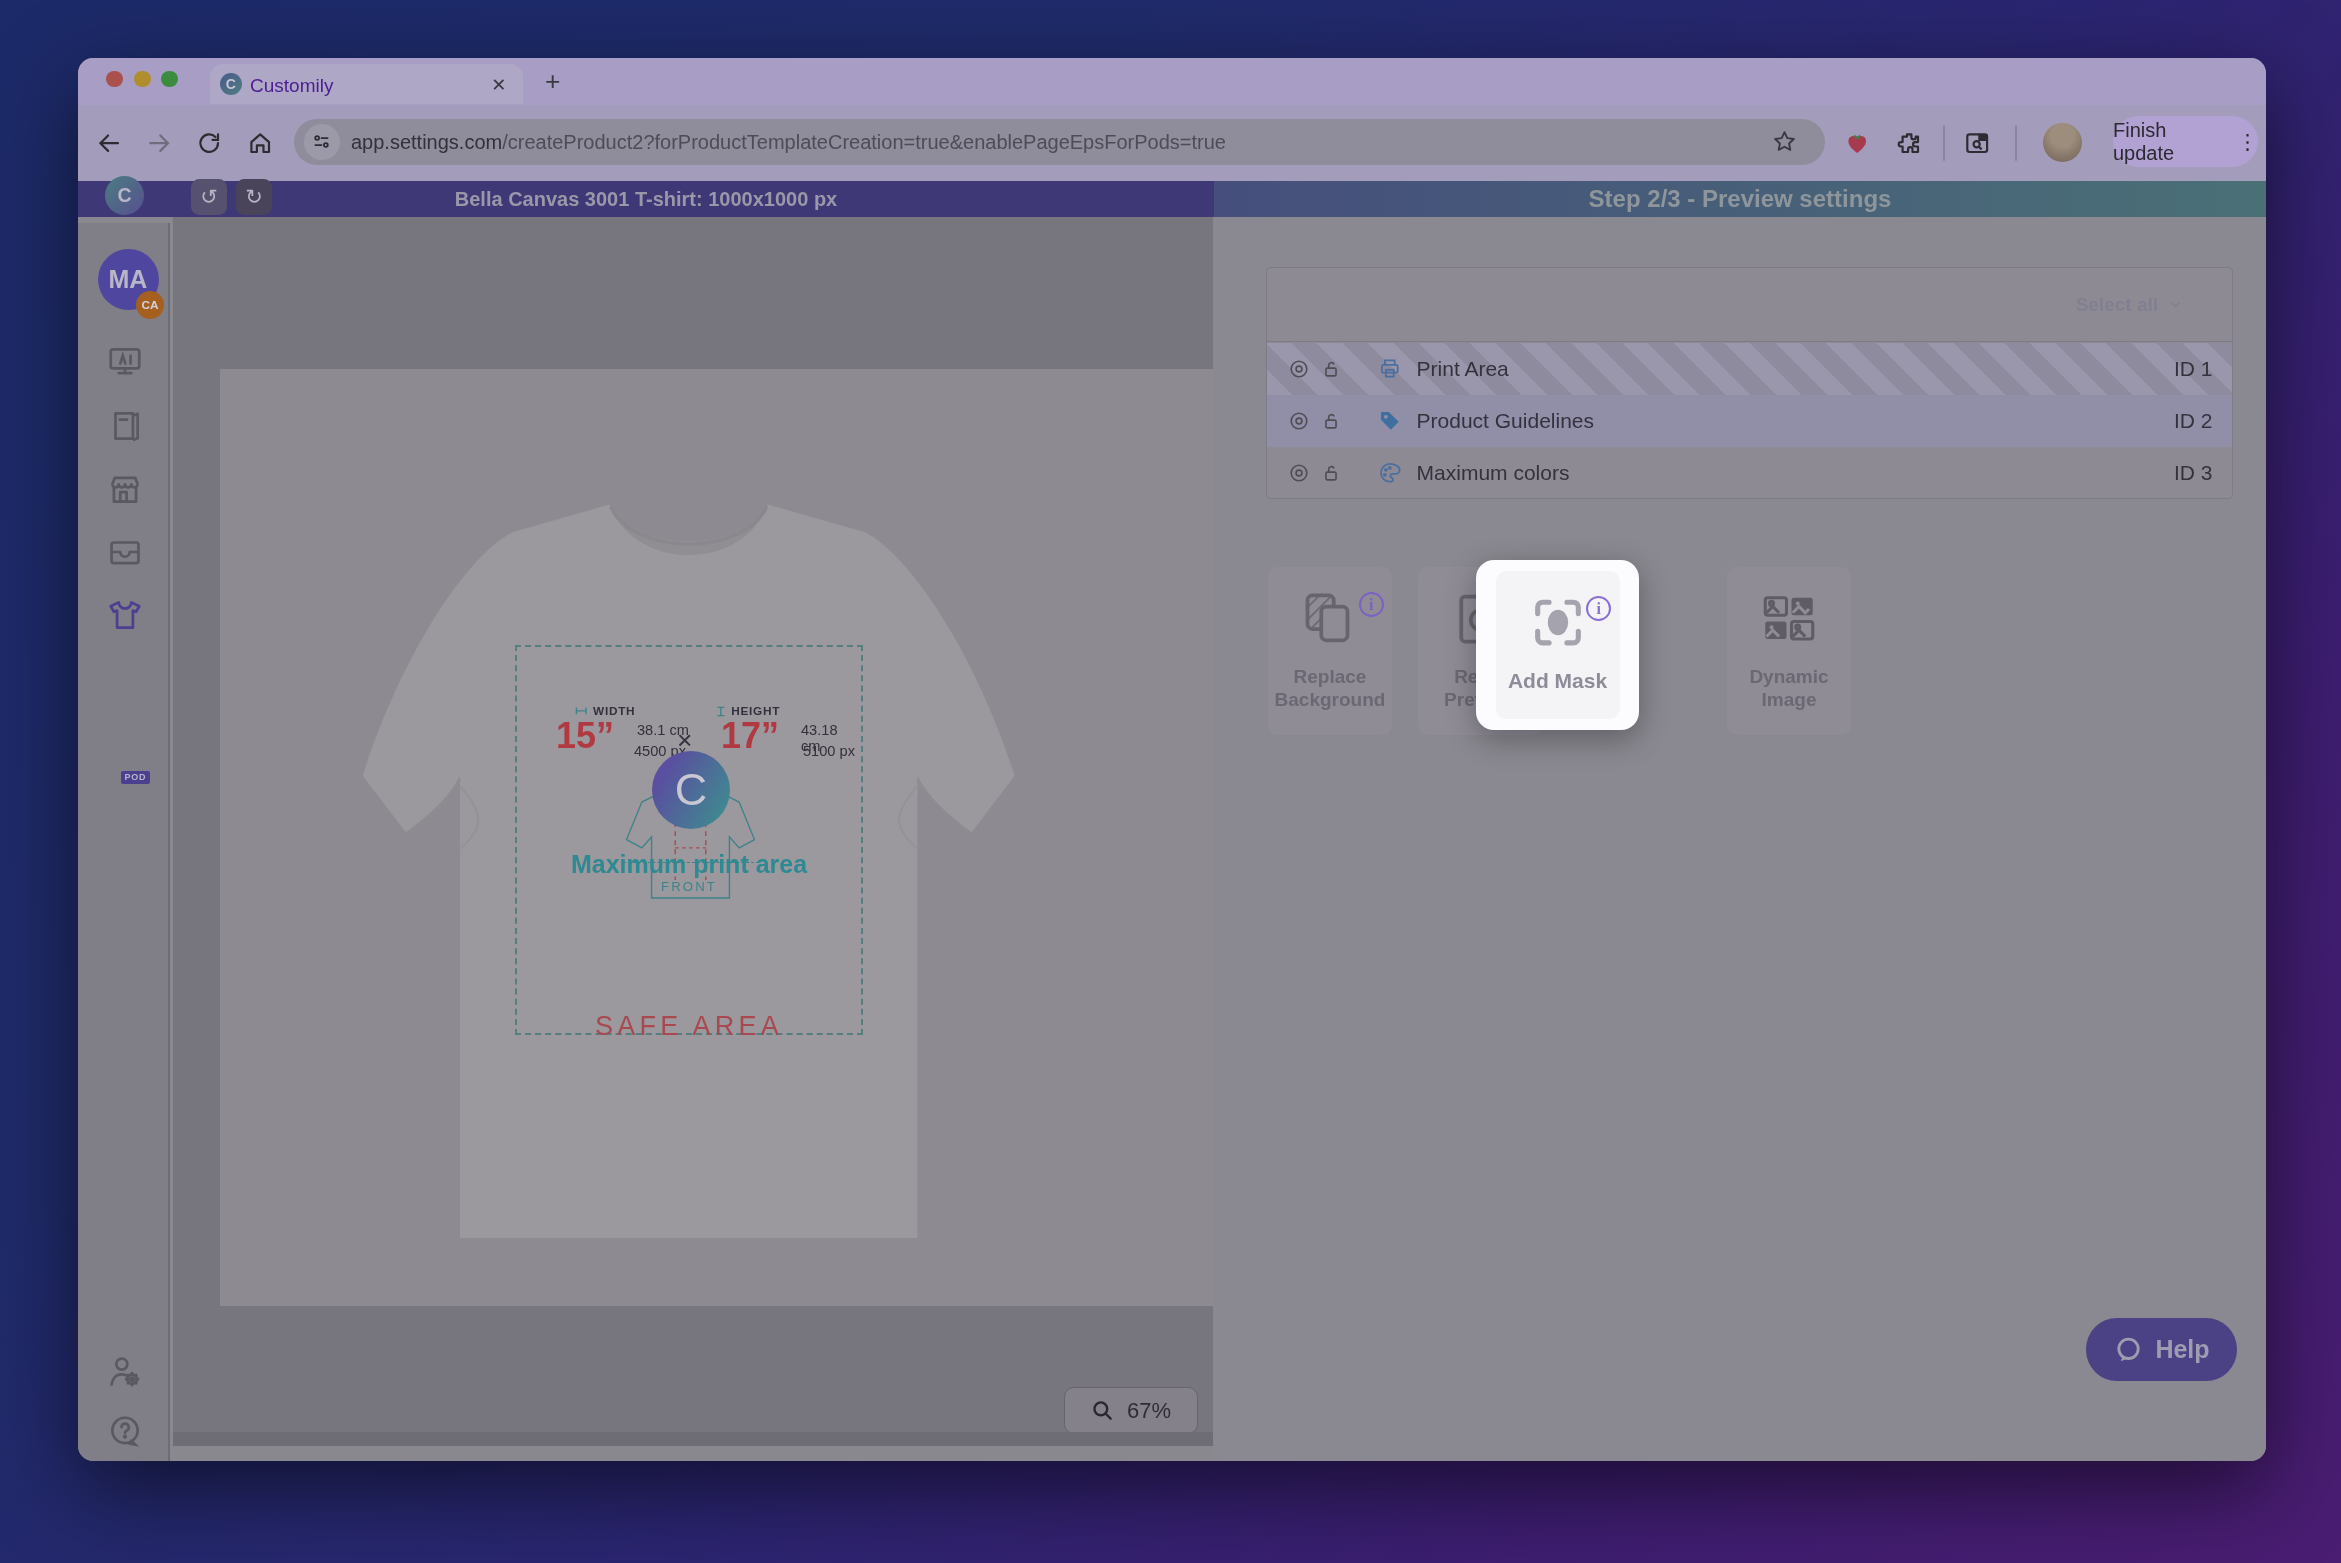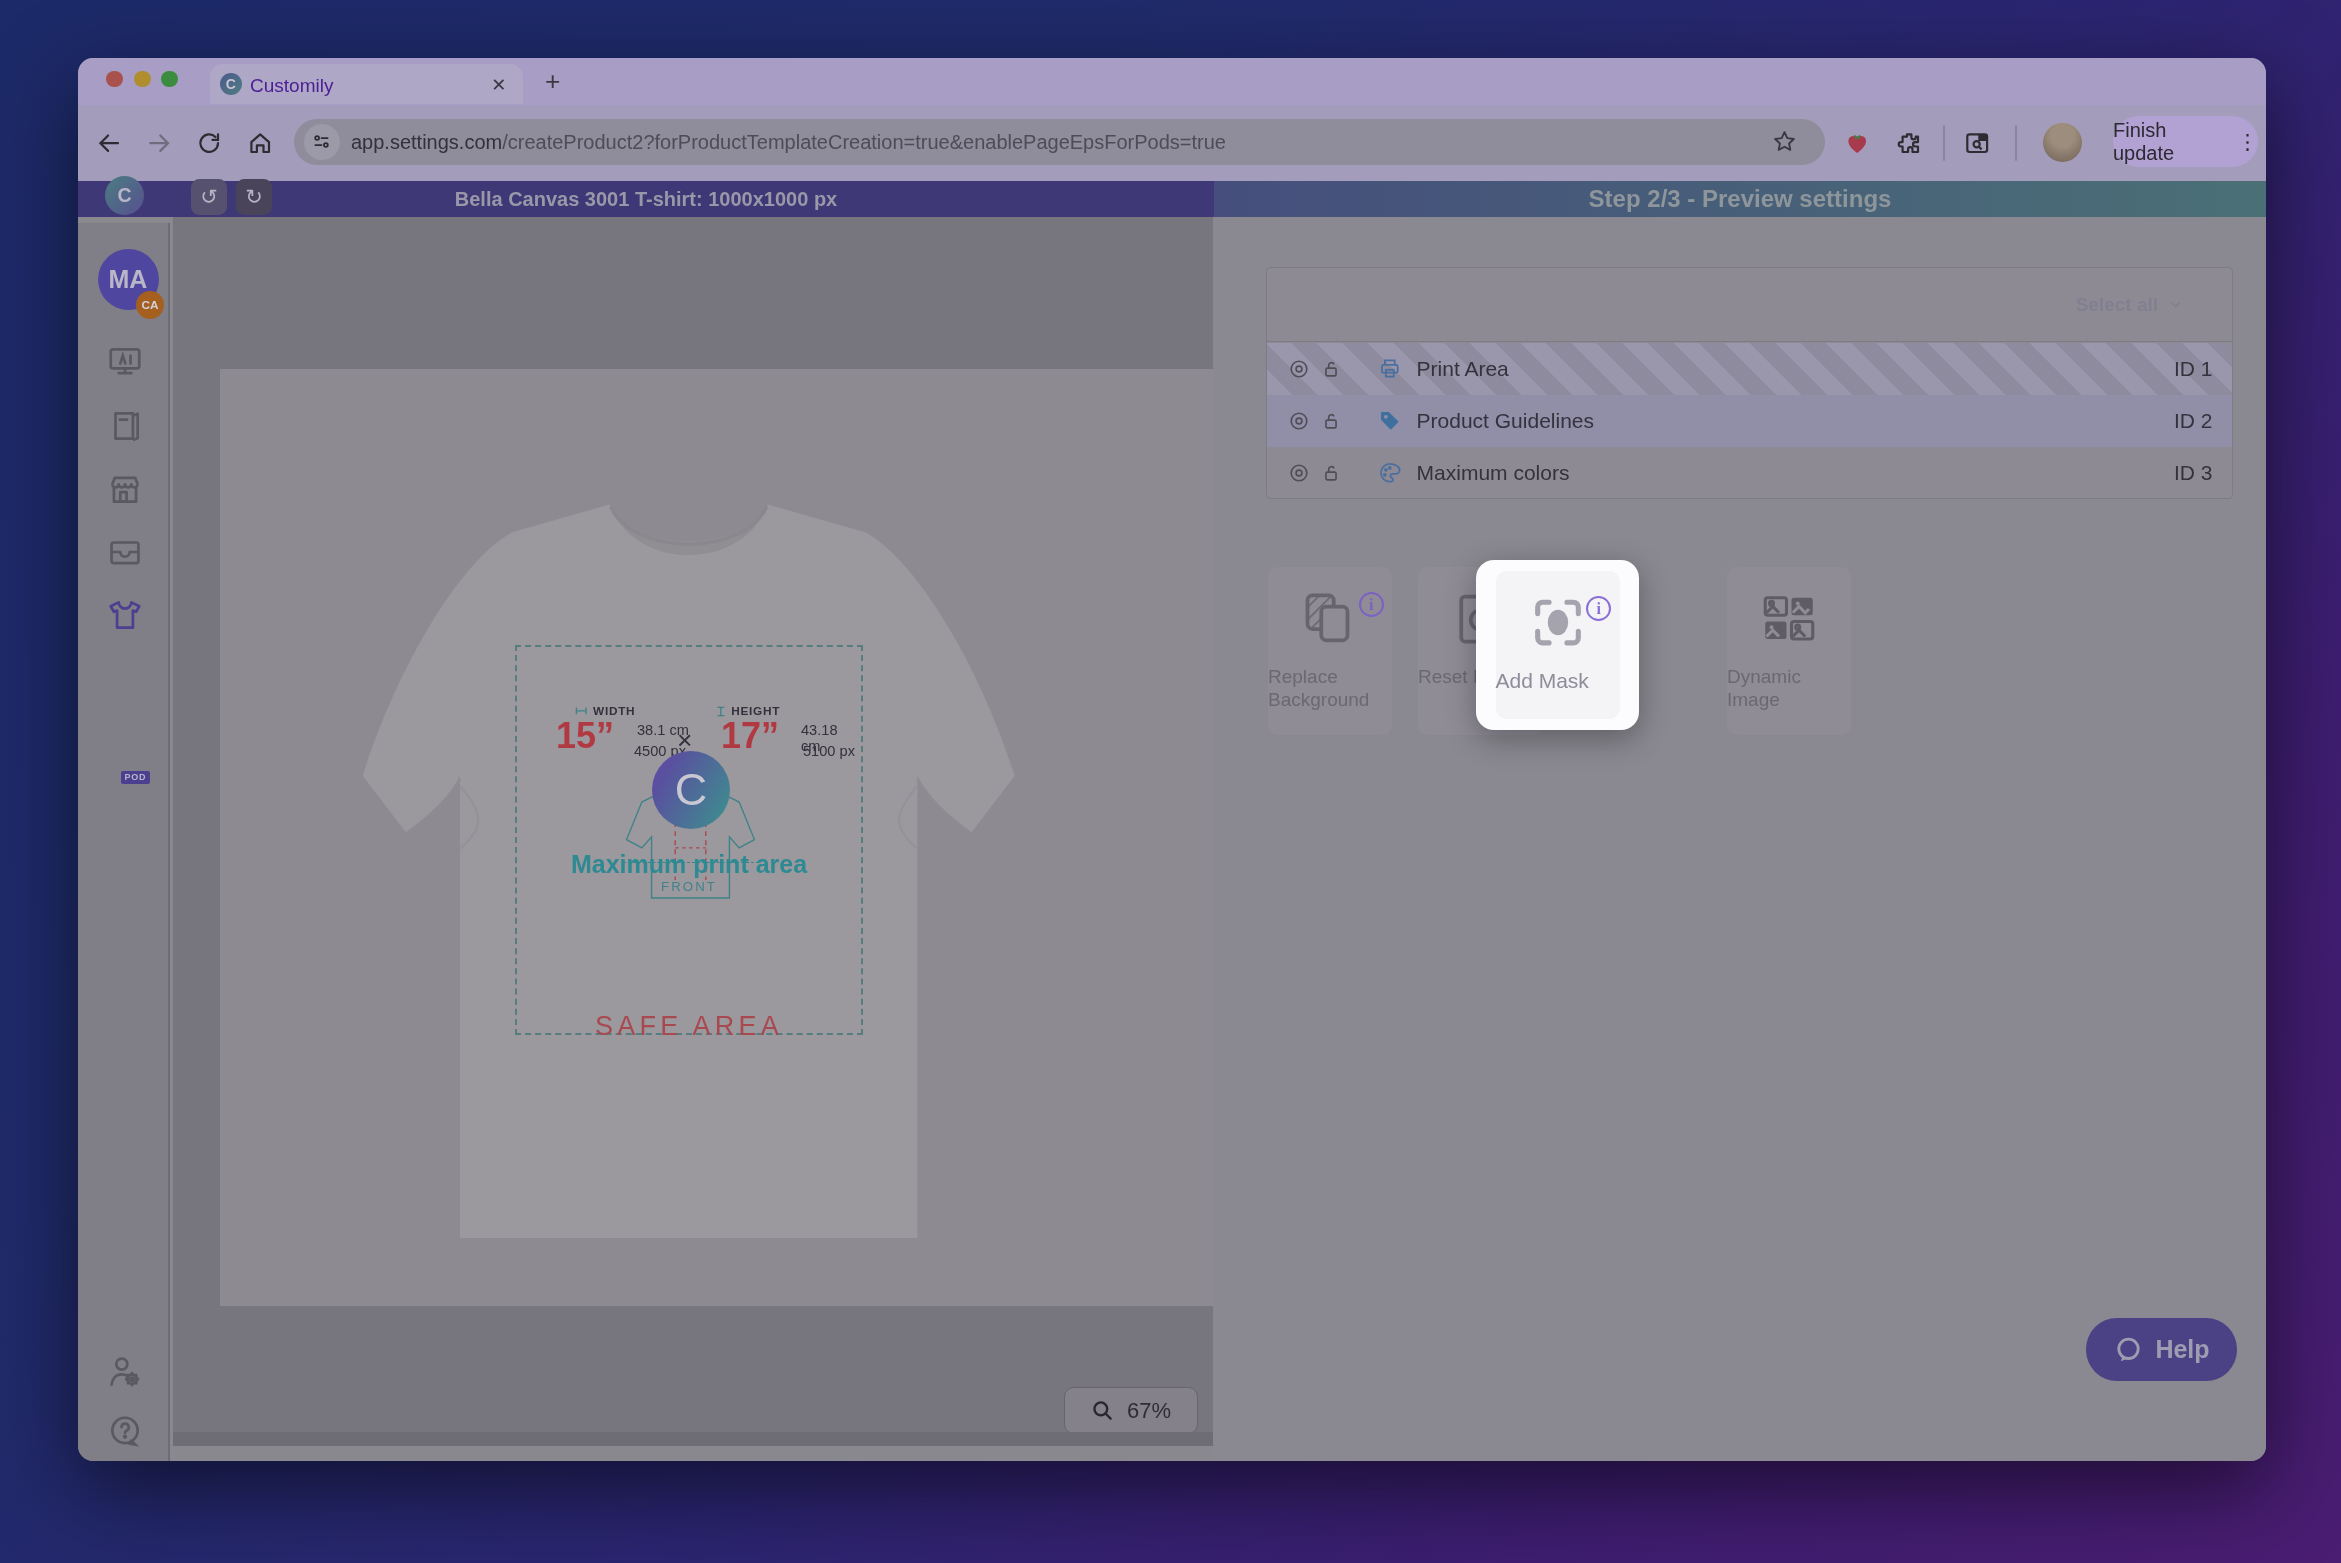--- a/index.html
+++ b/index.html
@@ -105,22 +105,22 @@
   .lrow.selected { background:#918ea8; }
   .lrow .eye { margin-left:21px; width:22px; height:22px; color:#504d57; }
   .lrow .lock { margin-left:9.7px; width:22px; height:22px; color:#504d57; }
   .lrow .typeico { margin-left:36px; width:23.6px; height:23.6px; color:#4a6f9e; }
   .lname { margin-left:15.3px; font-size:21px; color:#34323c; }
   .lid { margin-left:auto; margin-right:19.5px; font-size:21px; color:#34323c; }
 
   .actbtn { position:absolute; top:509px; width:124px; height:168px; background:#8f8c96; border-radius:9.7px; }
   .actbtn .ic { position:absolute; left:50%; top:22px; transform:translateX(-50%); width:60px; height:60px;
     color:#67646e; }
-  .actlabel { position:absolute; left:0; top:99px; width:100%; text-align:left;
-    font-size:19px; font-weight:normal; color:#6b6873; line-height:1.2; }
+  .actlabel { position:absolute; left:0; top:99px; width:100%; text-align:center;
+    font-size:19px; font-weight:bold; color:#6b6873; line-height:1.2; }
   .badge { position:absolute; right:8.3px; top:25px; width:25px; height:25px; border-radius:50%;
     border:2.1px solid #7b61c4; color:#7b61c4; font-size:16px; font-weight:bold; font-family:"Liberation Serif",serif;
     display:flex; align-items:center; justify-content:center; background:transparent; }
   .spot { position:absolute; left:1398px; top:502px; width:163px; height:170px; background:#fcfbfd;
     border-radius:18px; box-shadow:0 8.3px 31px rgba(0,0,0,.3); }
   .spot .inner { position:absolute; left:19.5px; top:11px; width:124px; height:148px; background:#f4f3f6;
     border-radius:11px; }
   .spot .ic { position:absolute; left:50%; top:21px; transform:translateX(-50%); width:61px; height:61px; color:#a5a3ad; }
   .spot .actlabel { color:#8f8c9a; font-size:21px; top:97px; }
   .spot .badge { border-color:#8a70d6; color:#8a70d6; }

